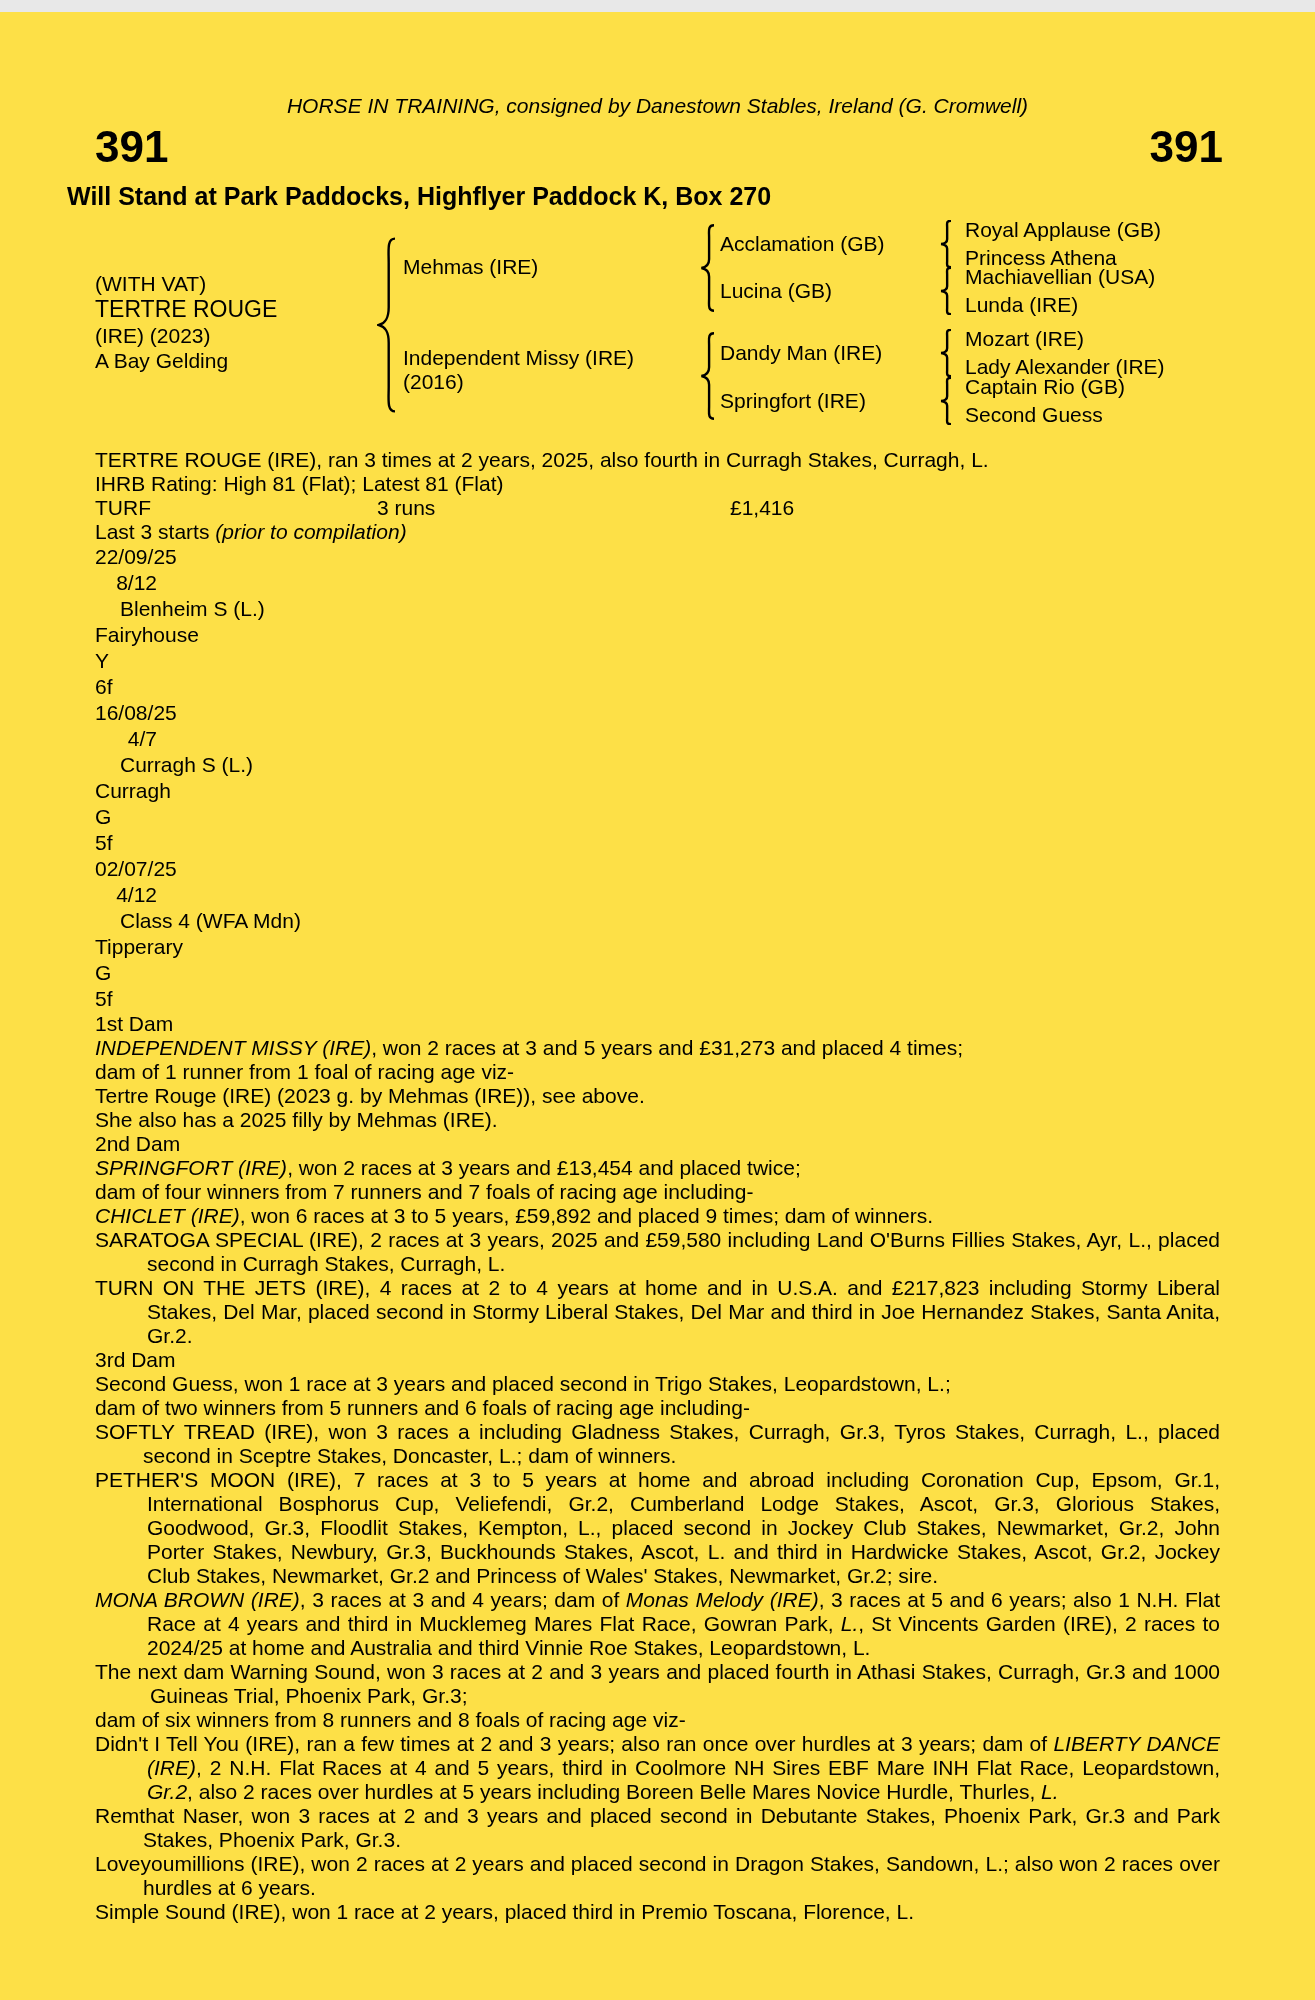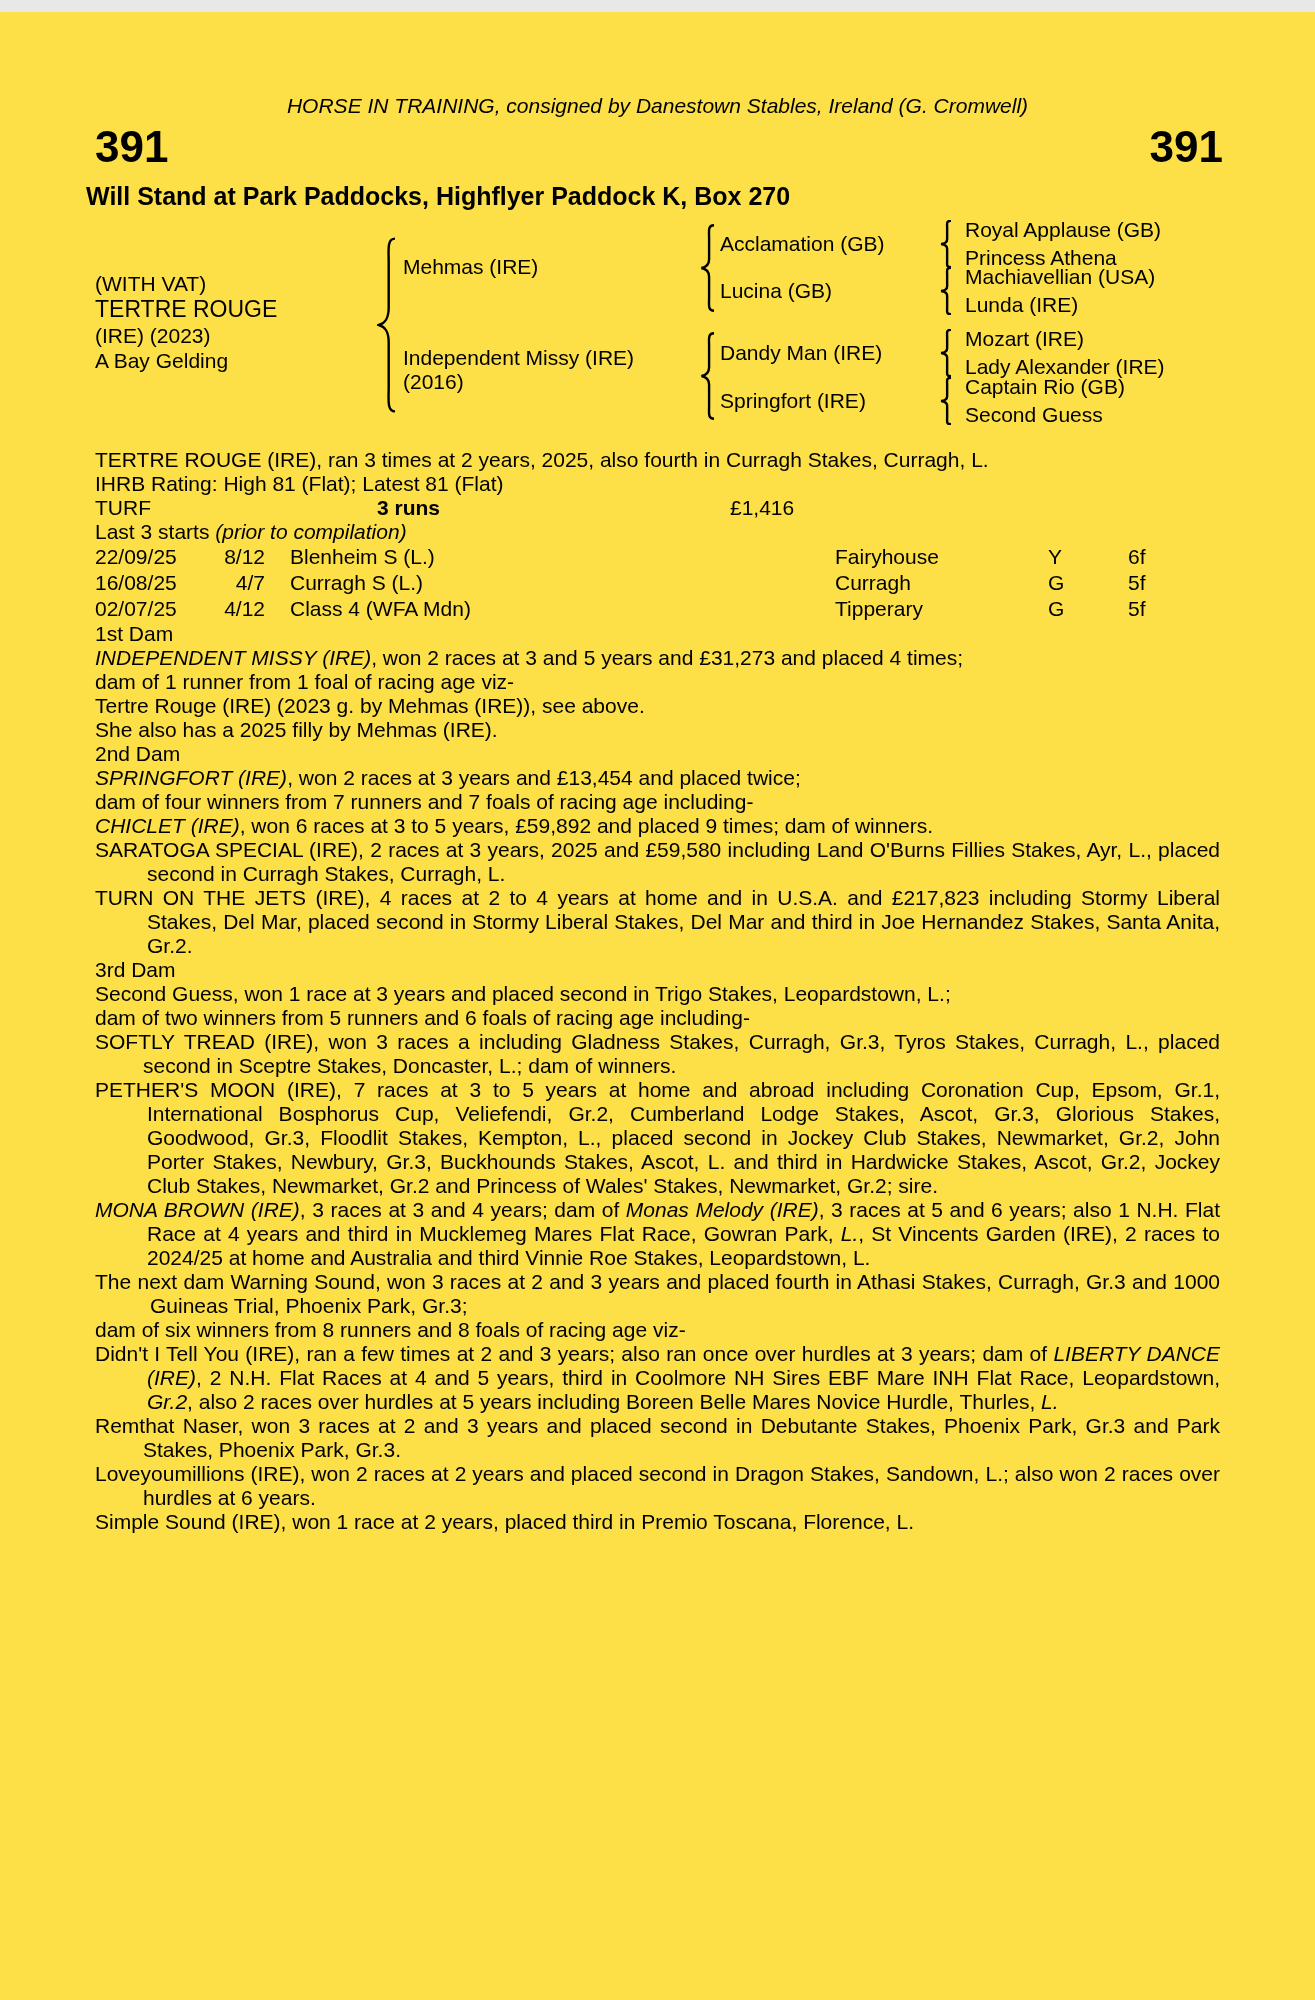--- a/index.html
+++ b/index.html
@@ -4,21 +4,21 @@
 <style>
   html,body{margin:0;padding:0;background:#e8e8e8;}
   .page{
     width:1315px;height:2000px;background:#fde047;color:#000;
     font-family:"Liberation Sans",sans-serif;font-size:21px;
     position:relative;overflow:hidden;margin:12px auto;
   }
   .consignor{padding-top:82px;text-align:center;font-style:italic;font-size:21px;line-height:24px;}
   .lots{display:flex;justify-content:space-between;padding:0 92px 0 95px;margin-top:6px;
         font-weight:700;font-size:44px;line-height:46px;}
-  .stand{padding-left:86px;margin-top:12px;font-weight:700;font-size:25px;line-height:28px;}
+  .stand{padding-left:67px;margin-top:12px;font-weight:700;font-size:25px;line-height:28px;}
   
   .pedigree{position:relative;height:232px;margin-top:6px;font-size:21px;}
   .pedigree{margin-left:95px;margin-right:75px;}
   .pd{position:absolute;white-space:nowrap;line-height:24px;}
   .pd-name{font-weight:400;font-size:23px;}
   .brace{position:absolute;overflow:visible;}
   
   .body{padding:0 95px;}
   .body p{margin:0;line-height:24px;text-align:justify;}
   .b{font-weight:400;}
@@ -30,29 +30,29 @@
   .mt-ran{margin-top:28px;}
   .mt-rating{margin-top:28px;}
   .mt-starts{margin-top:25px;}
   .mt-sec1{margin-top:22px;}
   .mt-sec2{margin-top:40px;}
   .mt-sec3{margin-top:20px;}
   .mt-next{margin-top:32px;}
   .mt-heed{margin-top:10px;}
   
   .row{display:flex;line-height:24px;}
-  .starts-row{display:flex;line-height:26px;}
+  .starts-row{display:flex;line-height:26px;flex-direction:column;}
   .c-date{width:108px;}
   .c-pos{width:62px;text-align:right;}
   .c-race{width:545px;padding-left:25px;}
   .c-course{width:213px;}
   .c-going{width:80px;}
   .c-dist{flex:1;}
   .c-surface{width:282px;}
-  .c-runs{width:353px;font-weight:bold;}
+  .c-runs{width:353px;}
   .c-earn{flex:1;}
 </style>
 </head>
 <body>
 
 <svg width="0" height="0" style="position:absolute">
   <symbol id="brace-shape" viewBox="0 0 20 200" preserveAspectRatio="none">
     <path d="M20 3 C11 3 13 16 13 30 L13 80 C13 93 9 98 2 100 C9 102 13 107 13 120 L13 170 C13 184 11 197 20 197" fill="none" stroke="#000" stroke-width="2.4" vector-effect="non-scaling-stroke"></path>
   </symbol>
 </svg>

